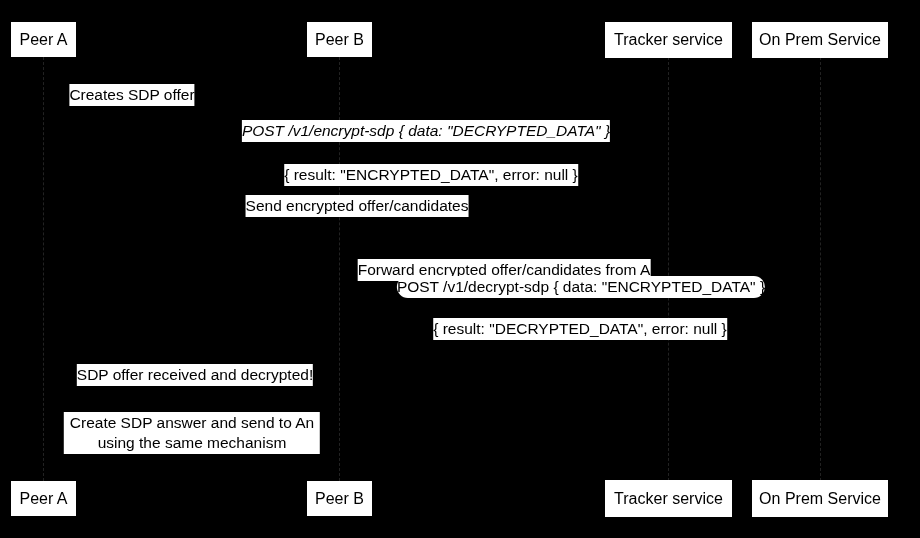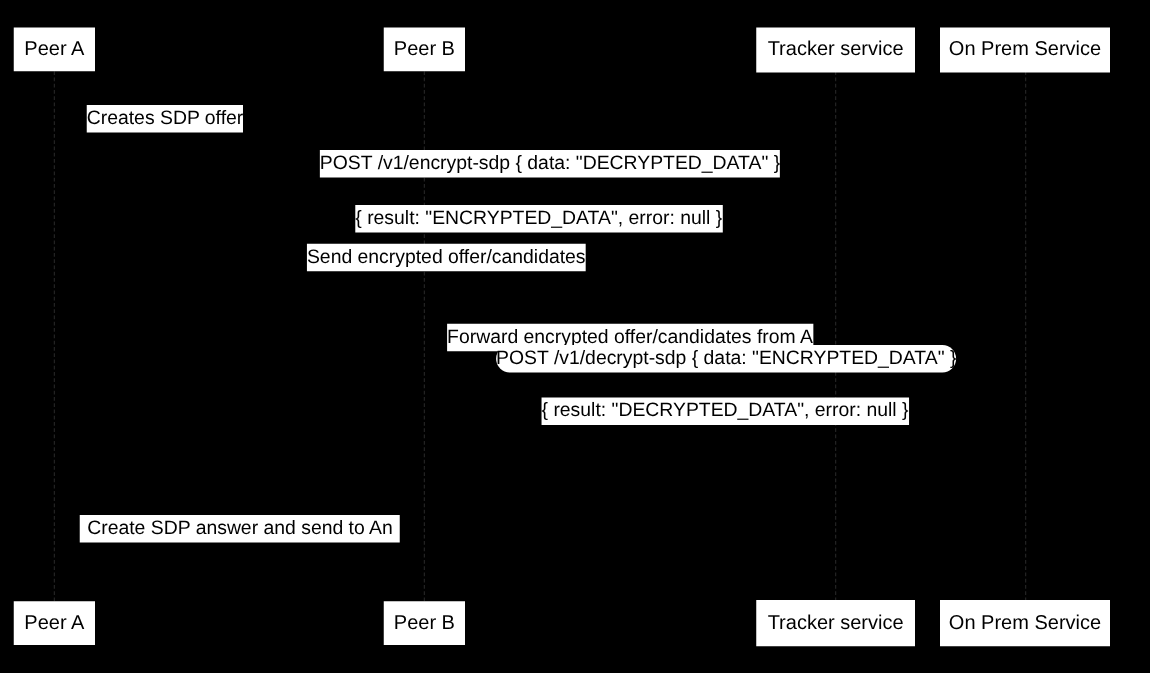--- a/index.html
+++ b/index.html
@@ -67,21 +67,21 @@
   #actor-top-peer-b   { left: 307px; top: 22px; width: 65px;  height: 35px; }
   #actor-top-tracker  { left: 605px; top: 22px; width: 127px; height: 36px; }
   #actor-top-onprem   { left: 752px; top: 22px; width: 136px; height: 36px; }
   
   #actor-bot-peer-a   { left: 11px;  top: 481px; width: 65px;  height: 35px; }
   #actor-bot-peer-b   { left: 307px; top: 481px; width: 65px;  height: 35px; }
   #actor-bot-tracker  { left: 605px; top: 480px; width: 127px; height: 37px; }
   #actor-bot-onprem   { left: 752px; top: 480px; width: 136px; height: 37px; }
   
   #msg-0 { left: 132px; top: 84px;  }
-  #msg-1 { left: 440px; top: 120px; }
+  #msg-1 { left: 426px; top: 120px; font-style: italic; }
   #msg-2 { left: 431px; top: 164px; }
   #msg-3 { left: 357px; top: 195px; }
   #msg-4 { left: 504px; top: 239px; margin-top: 20px; }
   #msg-5 { left: 581px; top: 276px; border-radius: 11px; }
   #msg-6 { left: 580px; top: 318px; }
   #msg-7 { left: 195px; top: 364px; }
   #note-0 { left: 192px; top: 412px; }
 </style>
 </head>
 <body>
@@ -98,23 +98,25 @@
   <div class="actor-box" id="actor-top-tracker">Tracker service</div>
   <div class="actor-box" id="actor-top-onprem">On Prem Service</div>
 
   <div class="msg-label" id="msg-0">Creates SDP offer</div>
   <div class="msg-label" id="msg-1">POST /v1/encrypt-sdp { data: "DECRYPTED_DATA" }</div>
   <div class="msg-label" id="msg-2">{ result: "ENCRYPTED_DATA", error: null }</div>
   <div class="msg-label" id="msg-3">Send encrypted offer/candidates</div>
   <div class="msg-label" id="msg-4">Forward encrypted offer/candidates from A</div>
   <div class="msg-label" id="msg-5">POST /v1/decrypt-sdp { data: "ENCRYPTED_DATA" }</div>
   <div class="msg-label" id="msg-6">{ result: "DECRYPTED_DATA", error: null }</div>
+  <div class="msg-label" id="msg-7">SDP offer received and decrypted!</div>
 
   <div class="note-box" id="note-0">
     <div>Create SDP answer and send to An</div>
+    <div>using the same mechanism</div>
   </div>
 
   <div class="actor-box" id="actor-bot-peer-a">Peer A</div>
   <div class="actor-box" id="actor-bot-peer-b">Peer B</div>
   <div class="actor-box" id="actor-bot-tracker">Tracker service</div>
   <div class="actor-box" id="actor-bot-onprem">On Prem Service</div>
 
 </div>
 
 </body></html>

